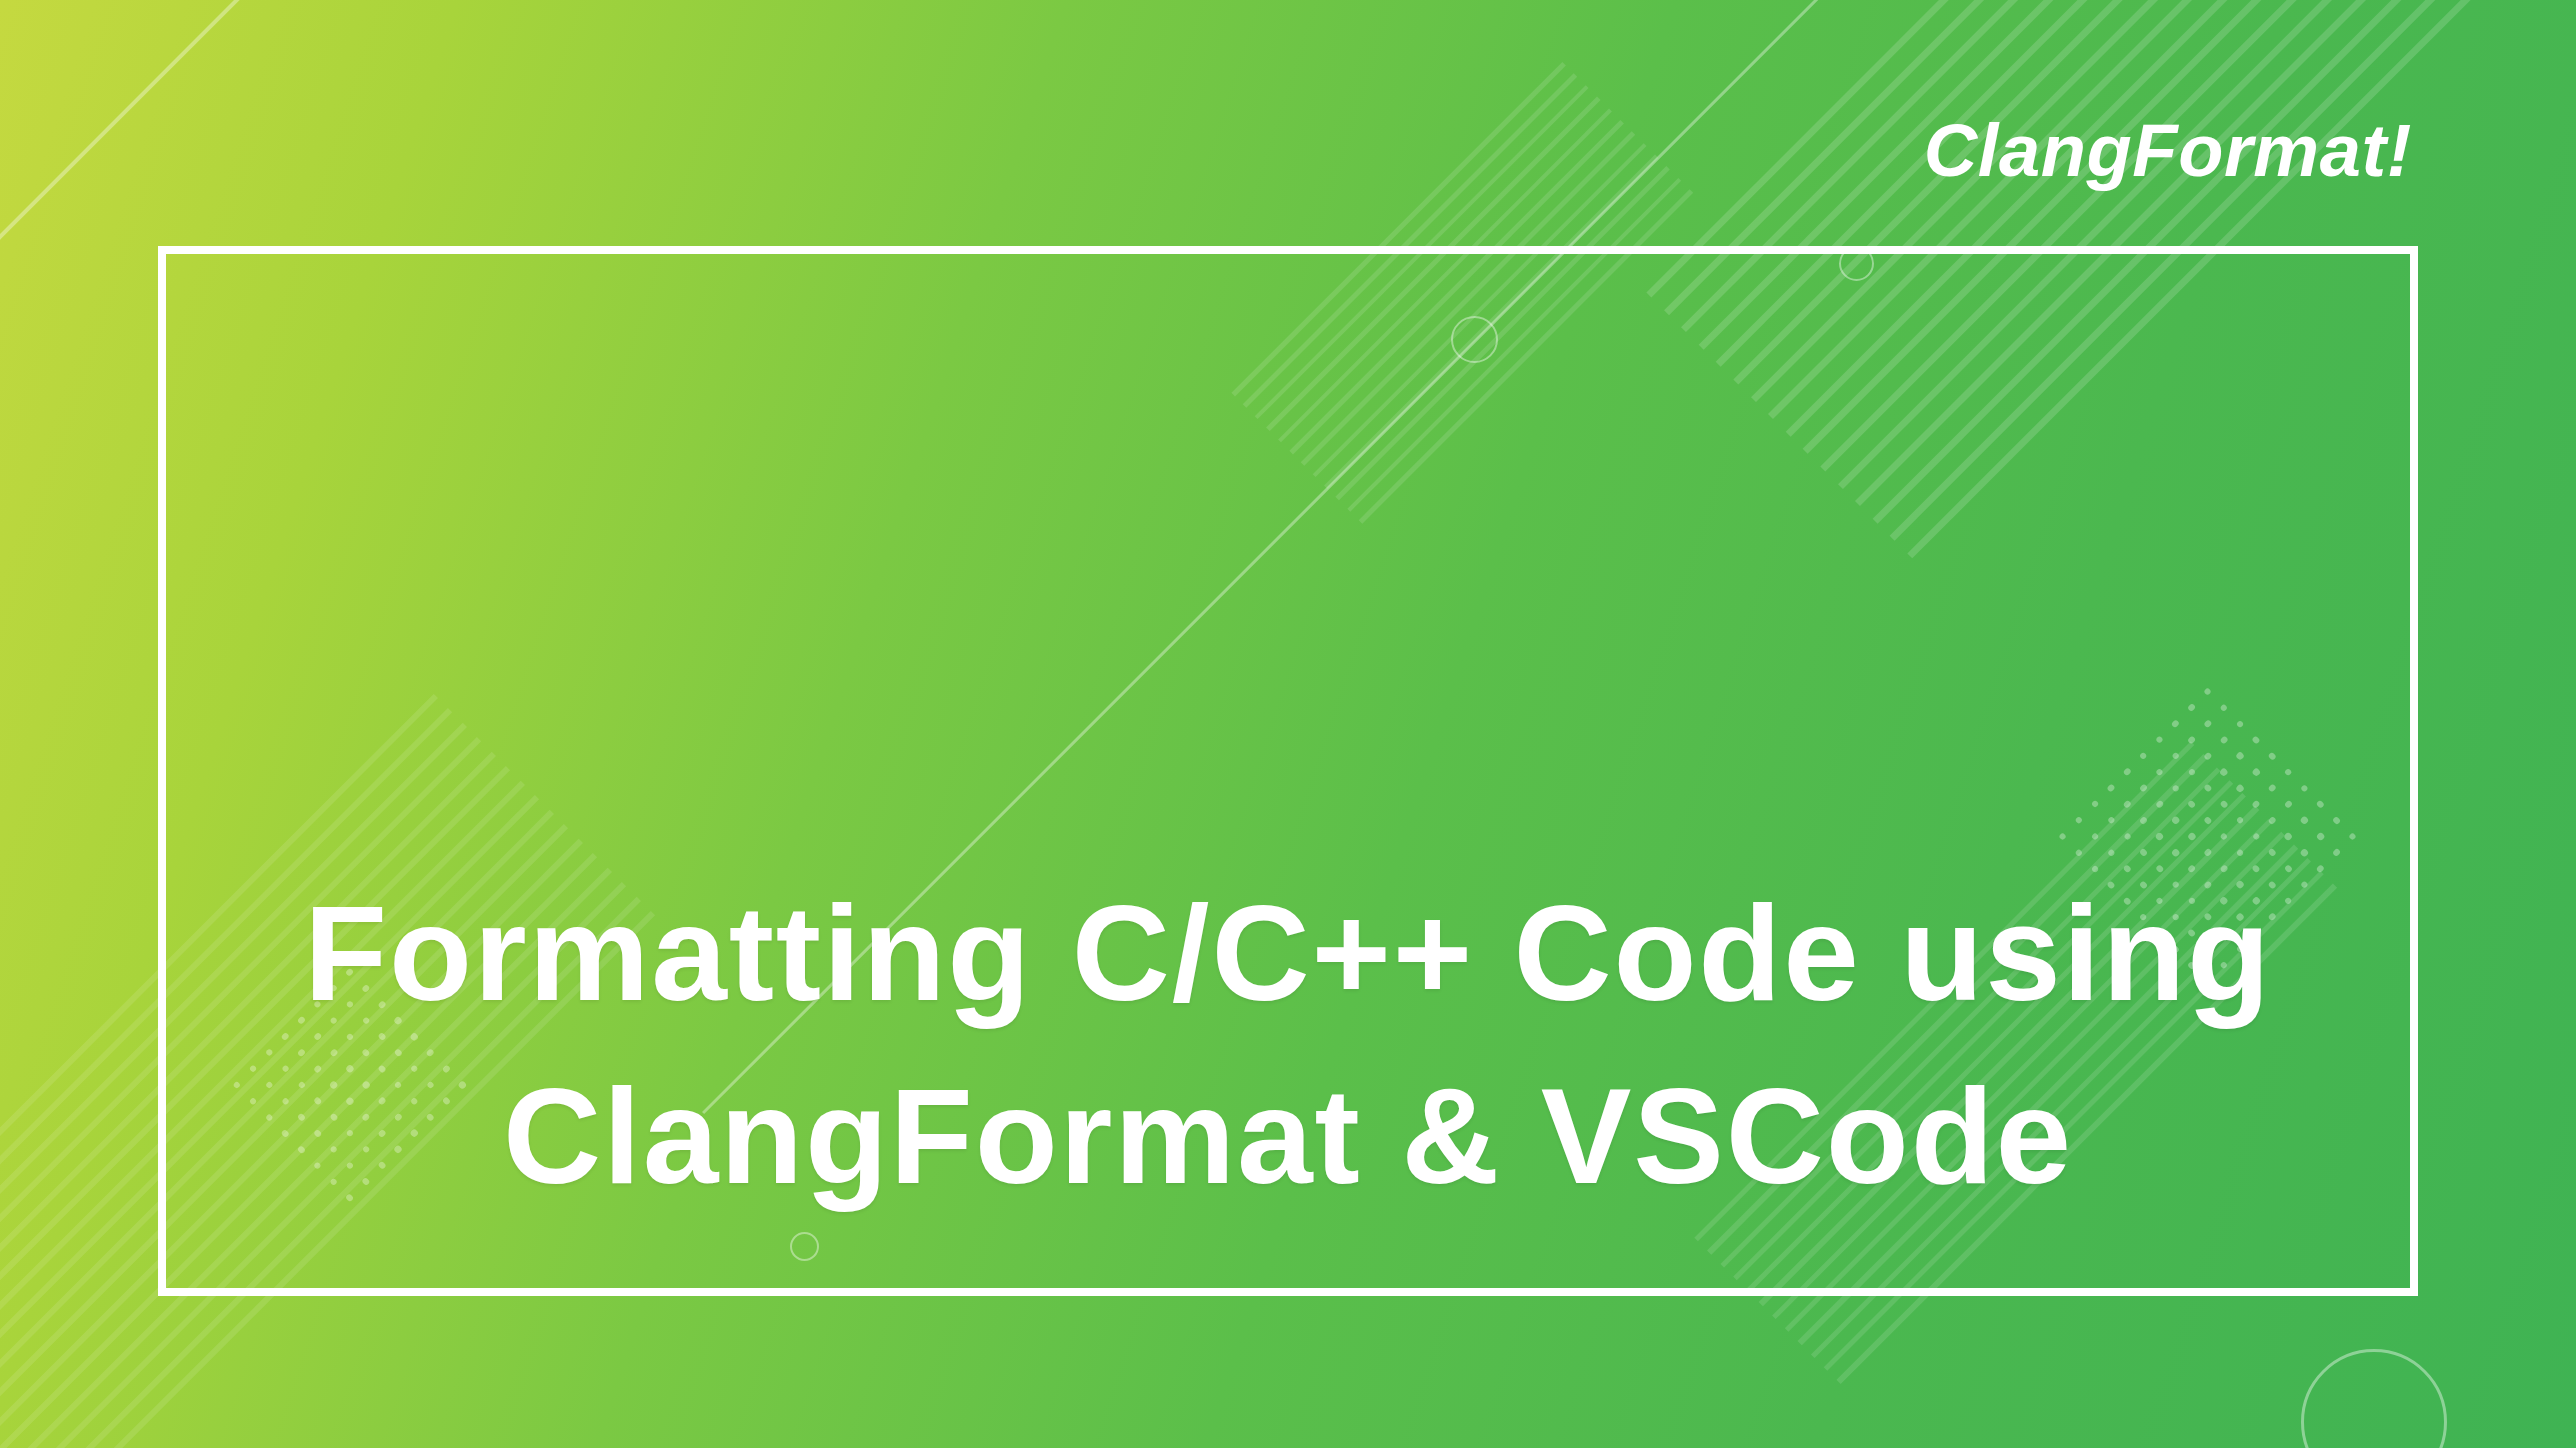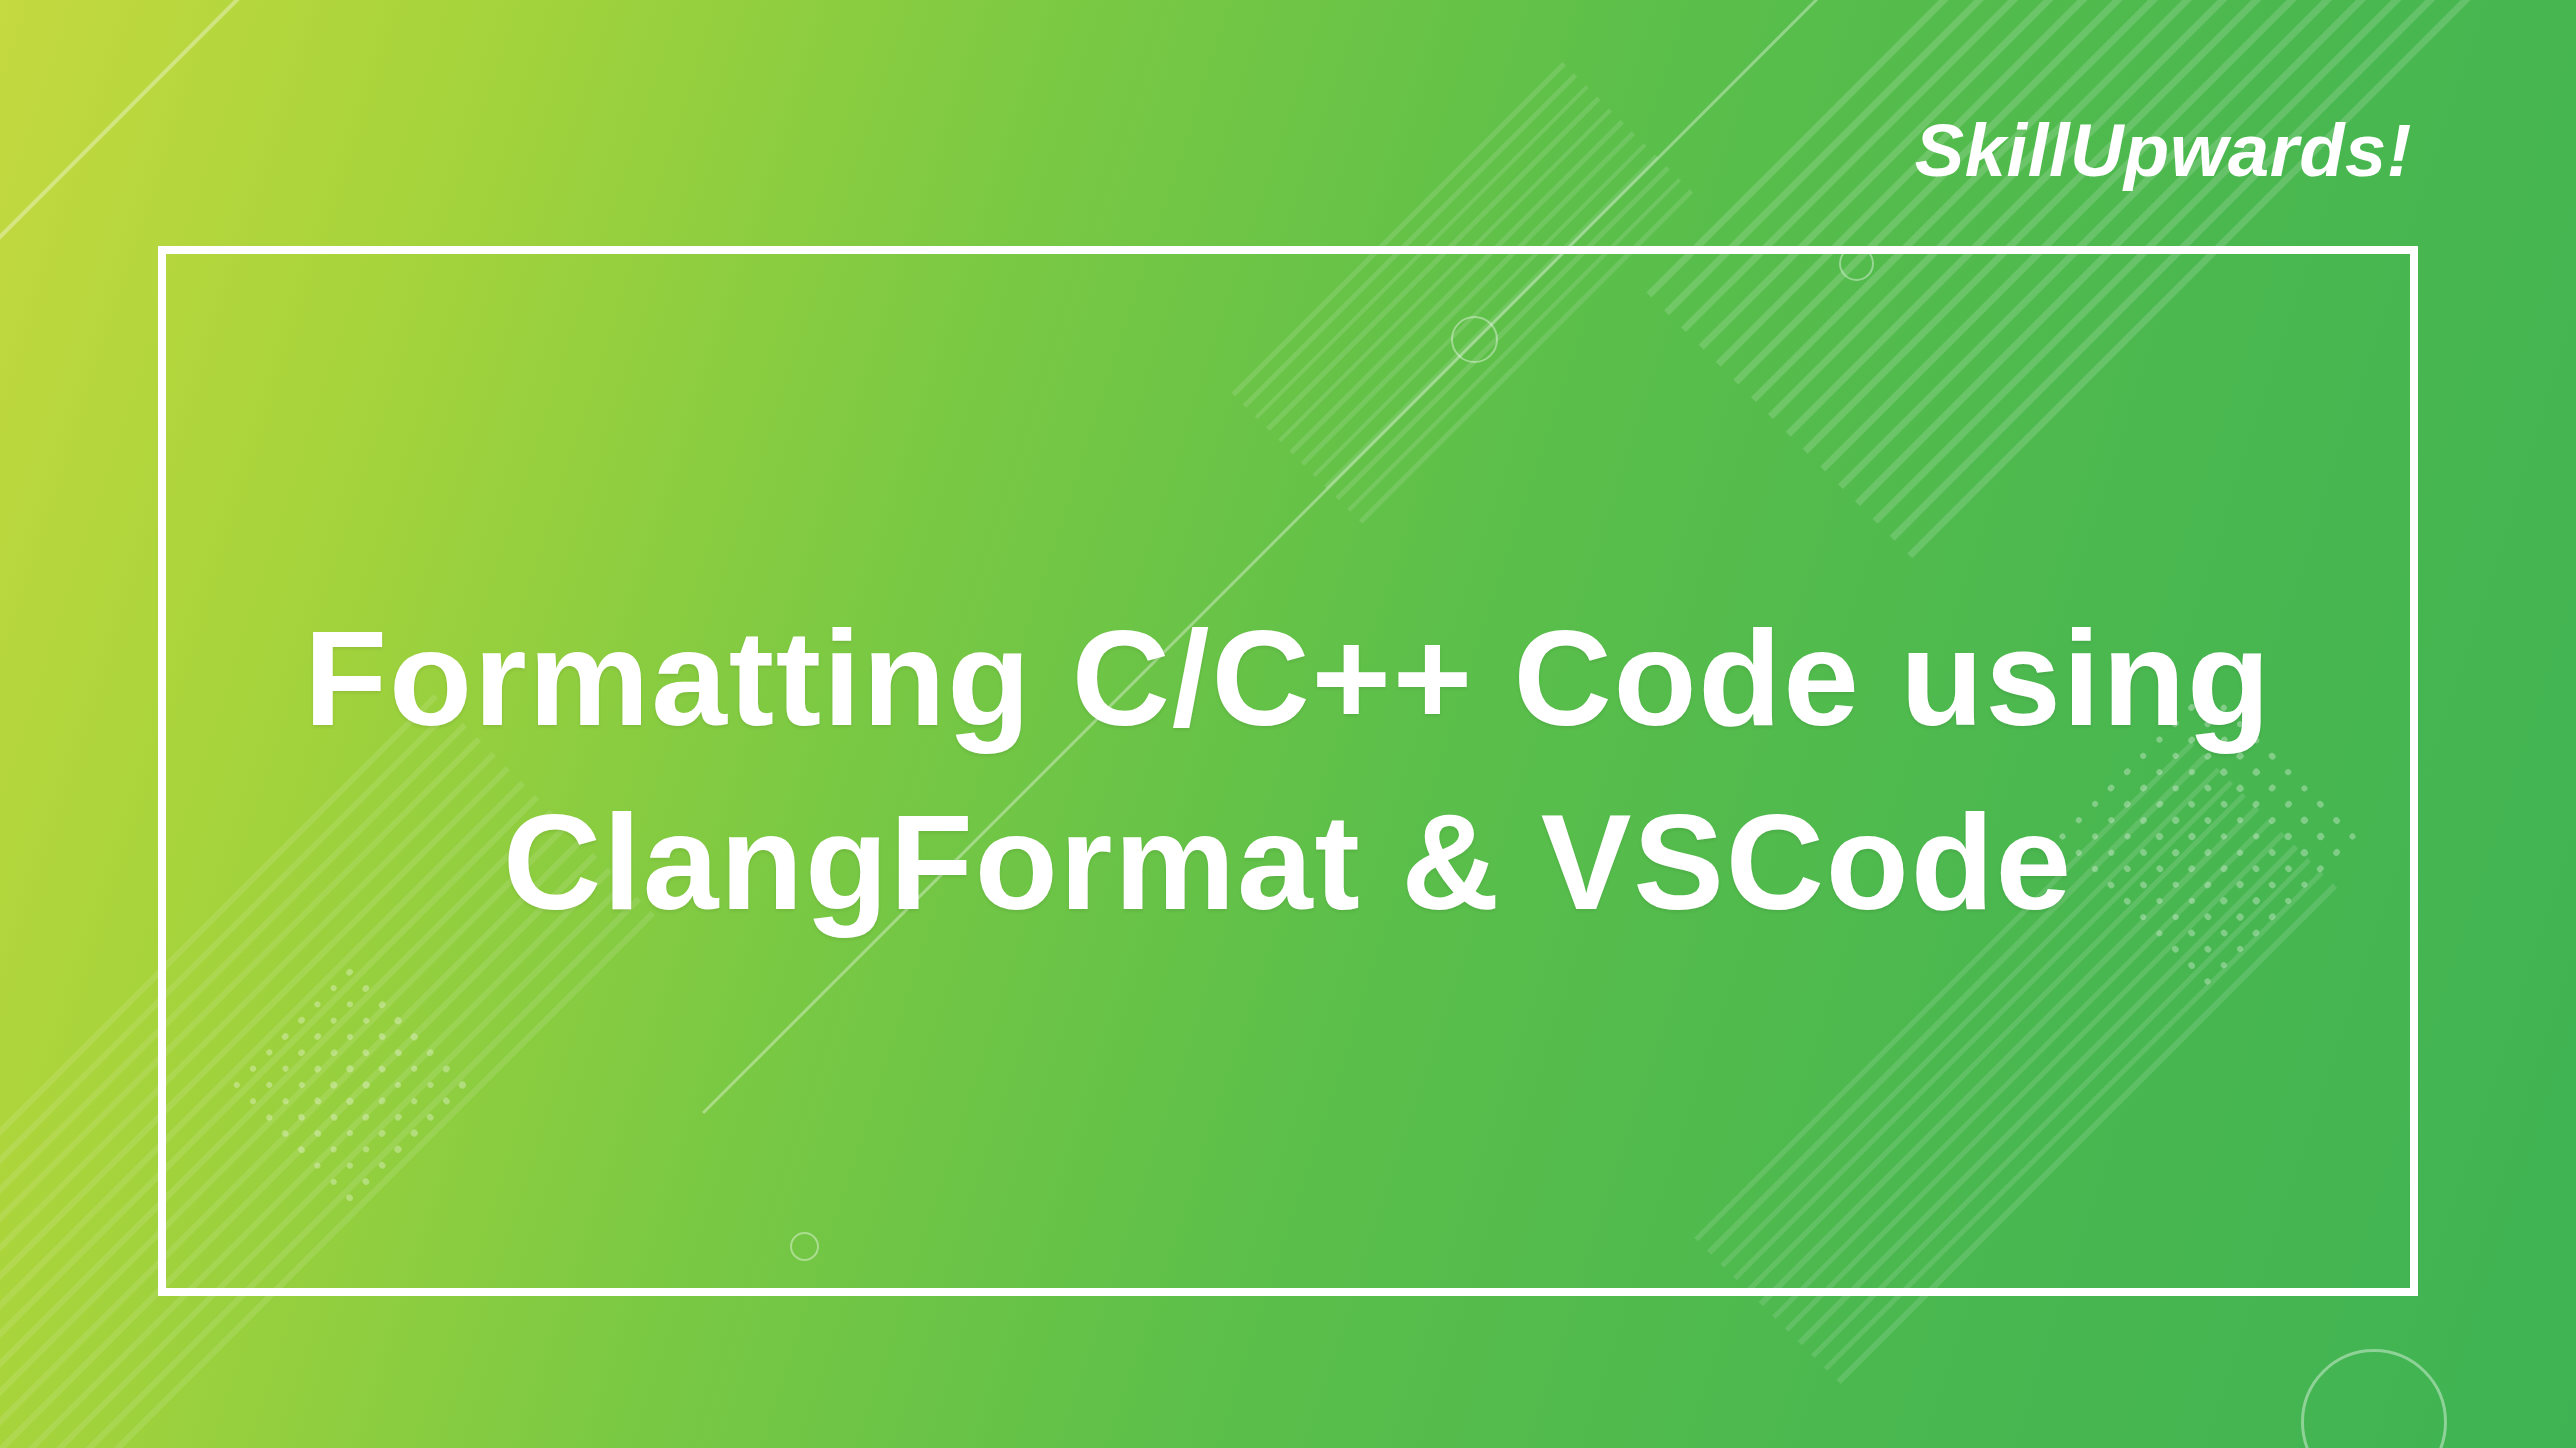--- a/index.html
+++ b/index.html
@@ -197,21 +197,21 @@
     
     
     .frame {
       position: absolute;
       top: 246px;
       left: 158px;
       right: 158px;
       bottom: 152px;
       border: 8.2px solid #ffffff;
       display: flex;
-      align-items: center;
+      align-items: flex-end;
       justify-content: center;
       padding: 59px 82px;
       z-index: 5;
     }
     
     .title {
       color: #ffffff;
       font-size: 136px;
       font-weight: 900;
       text-align: center;
@@ -500,20 +500,20 @@
         <span class="dot"></span>
         <span class="dot"></span>
       </div>
   </div>
 
   <div class="circle circle-1"></div>
   <div class="circle circle-2"></div>
   <div class="circle circle-3"></div>
   <div class="circle circle-4"></div>
 
-  <div class="brand">SkillUpwards!</div>
+  <div class="brand">ClangFormat!</div>
 
   <div class="frame">
     <h1 class="title">Formatting C/C++ Code using ClangFormat &amp; VSCode</h1>
   </div>
 
 </div>
 
 
 </body></html>

